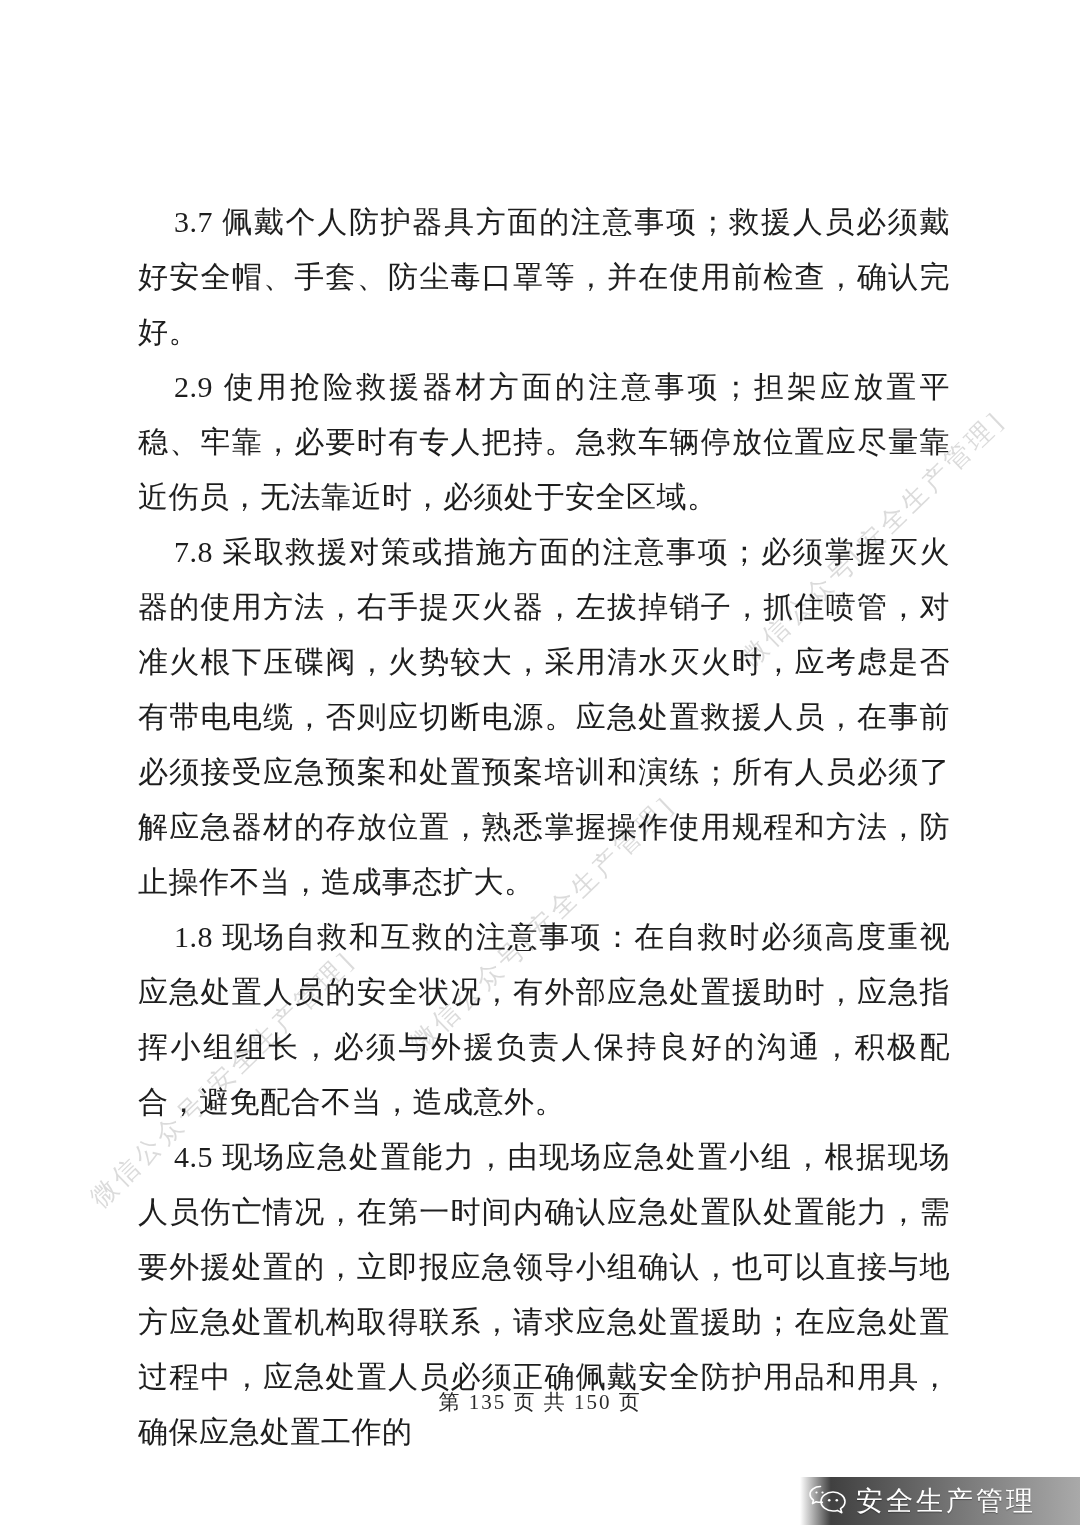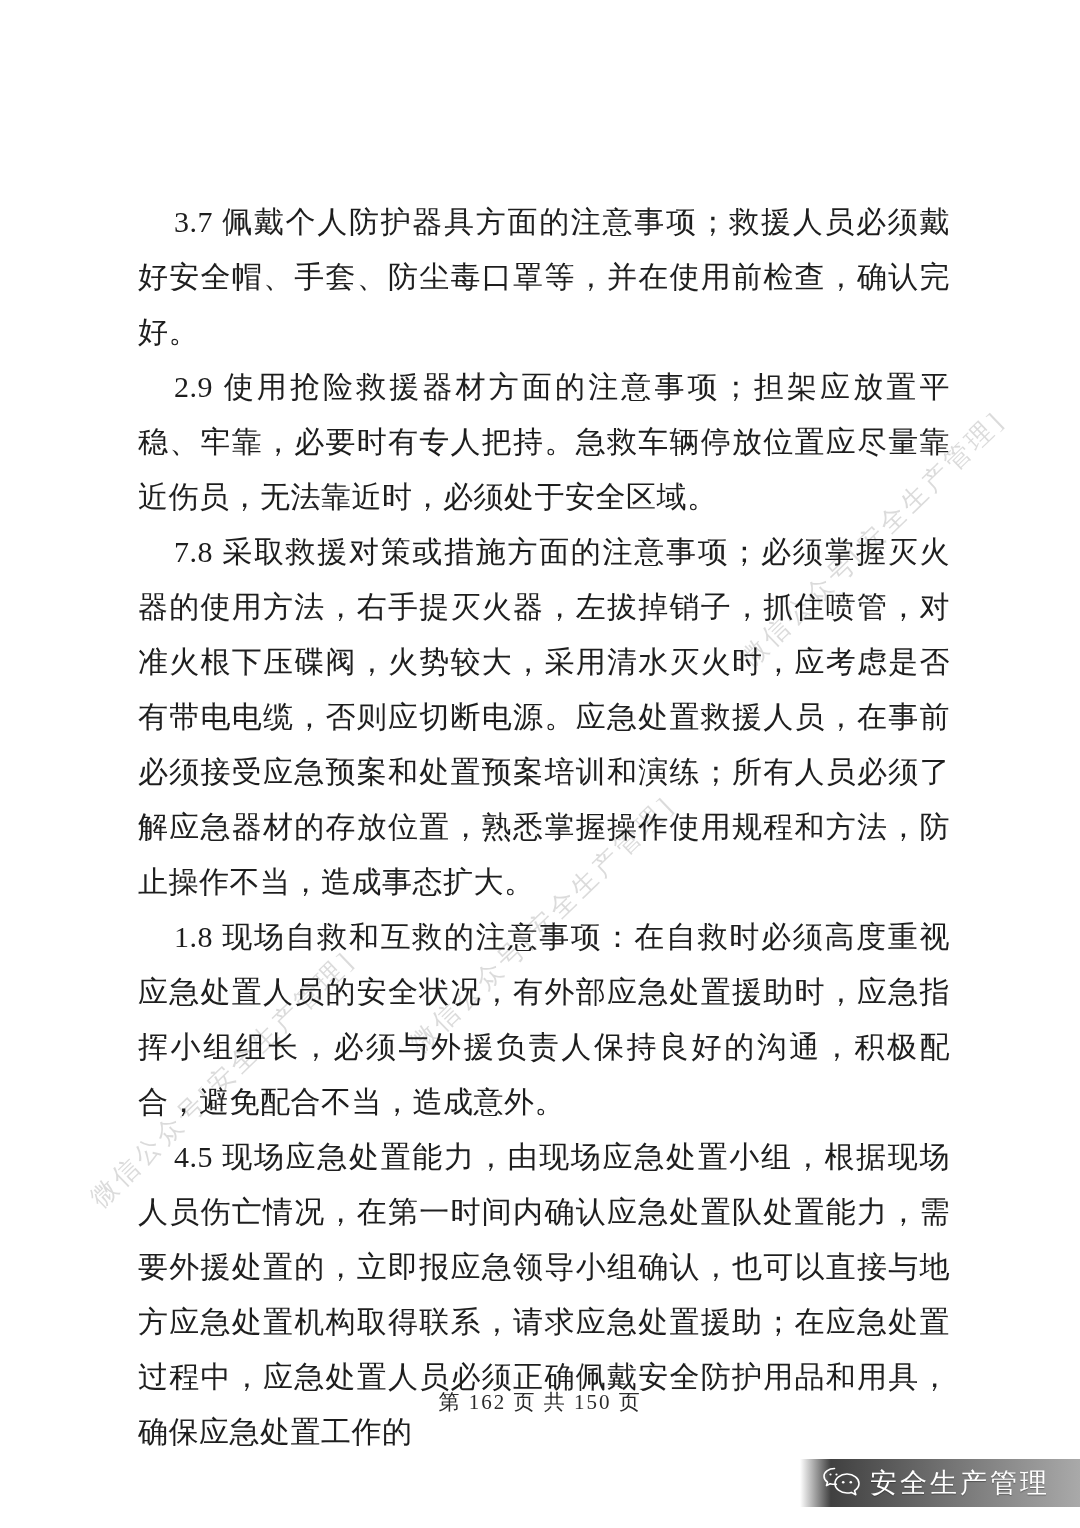--- a/index.html
+++ b/index.html
@@ -58,28 +58,28 @@
     text-align: center;
     font-size: 21px;
     color: #2a2a2a;
     letter-spacing: 2px;
   }
 
   
   .brand-band {
     position: absolute;
     right: 0;
-    bottom: 21px;
+    bottom: 3px;
     width: 280px;
     height: 48px;
     display: flex;
     align-items: center;
     justify-content: flex-end;
     gap: 8px;
-    padding-right: 30px;
+    padding-right: 44px;
     box-sizing: border-box;
     background: linear-gradient(90deg,
       rgba(70,70,70,0) 0%,
       rgba(58,58,58,0.97) 11%,
       rgba(110,110,110,0.95) 55%,
       rgba(162,162,162,0.92) 100%);
   }
   .brand-label {
     color: #ffffff;
     font-size: 27px;
@@ -101,21 +101,21 @@
   </div>
 
   <div class="text-block">
     <p>3.7 佩戴个人防护器具方面的注意事项；救援人员必须戴好安全帽、手套、防尘毒口罩等，并在使用前检查，确认完好。</p>
     <p>2.9 使用抢险救援器材方面的注意事项；担架应放置平稳、牢靠，必要时有专人把持。急救车辆停放位置应尽量靠近伤员，无法靠近时，必须处于安全区域。</p>
     <p>7.8 采取救援对策或措施方面的注意事项；必须掌握灭火器的使用方法，右手提灭火器，左拔掉销子，抓住喷管，对准火根下压碟阀，火势较大，采用清水灭火时，应考虑是否有带电电缆，否则应切断电源。应急处置救援人员，在事前必须接受应急预案和处置预案培训和演练；所有人员必须了解应急器材的存放位置，熟悉掌握操作使用规程和方法，防止操作不当，造成事态扩大。</p>
     <p>1.8 现场自救和互救的注意事项：在自救时必须高度重视应急处置人员的安全状况，有外部应急处置援助时，应急指挥小组组长，必须与外援负责人保持良好的沟通，积极配合，避免配合不当，造成意外。</p>
     <p>4.5 现场应急处置能力，由现场应急处置小组，根据现场人员伤亡情况，在第一时间内确认应急处置队处置能力，需要外援处置的，立即报应急领导小组确认，也可以直接与地方应急处置机构取得联系，请求应急处置援助；在应急处置过程中，应急处置人员必须正确佩戴安全防护用品和用具，确保应急处置工作的</p>
   </div>
 
-  <div class="page-footer">第 162 页 共 150 页</div>
+  <div class="page-footer">第 135 页 共 150 页</div>
 
   <div class="brand-band">
     <svg class="wechat-icon" width="42" height="36" viewBox="0 0 42 36" fill="none" xmlns="http://www.w3.org/2000/svg">
 
       <path d="M14.5 3.5 C8.5 3.5 4 7 4 11.2 c0 2.4 1.4 4.5 3.5 6 l-1 3.4 3.6-1.9 c1.3 0.4 2.8 0.6 4.4 0.6 0.6 0 1.2 0 1.8-0.1" stroke="#ffffff" stroke-width="1.6" fill="none" stroke-linecap="round" stroke-linejoin="round"></path>
       <circle cx="10.5" cy="9.5" r="1.1" fill="#ffffff"></circle>
       <circle cx="16.5" cy="9.5" r="1.1" fill="#ffffff"></circle>
 
       <path d="M27 9 c-6.6 0-12 4.2-12 9.5 0 5.2 5.4 9.5 12 9.5 1.5 0 3-0.2 4.3-0.6 l4.5 2.3-1.3-4.1 c2.7-1.7 4.5-4.2 4.5-7.1 C39 13.2 33.6 9 27 9 Z" stroke="#ffffff" stroke-width="1.6" fill="none" stroke-linecap="round" stroke-linejoin="round"></path>
       <circle cx="23.2" cy="17.2" r="1.3" fill="#ffffff"></circle>

